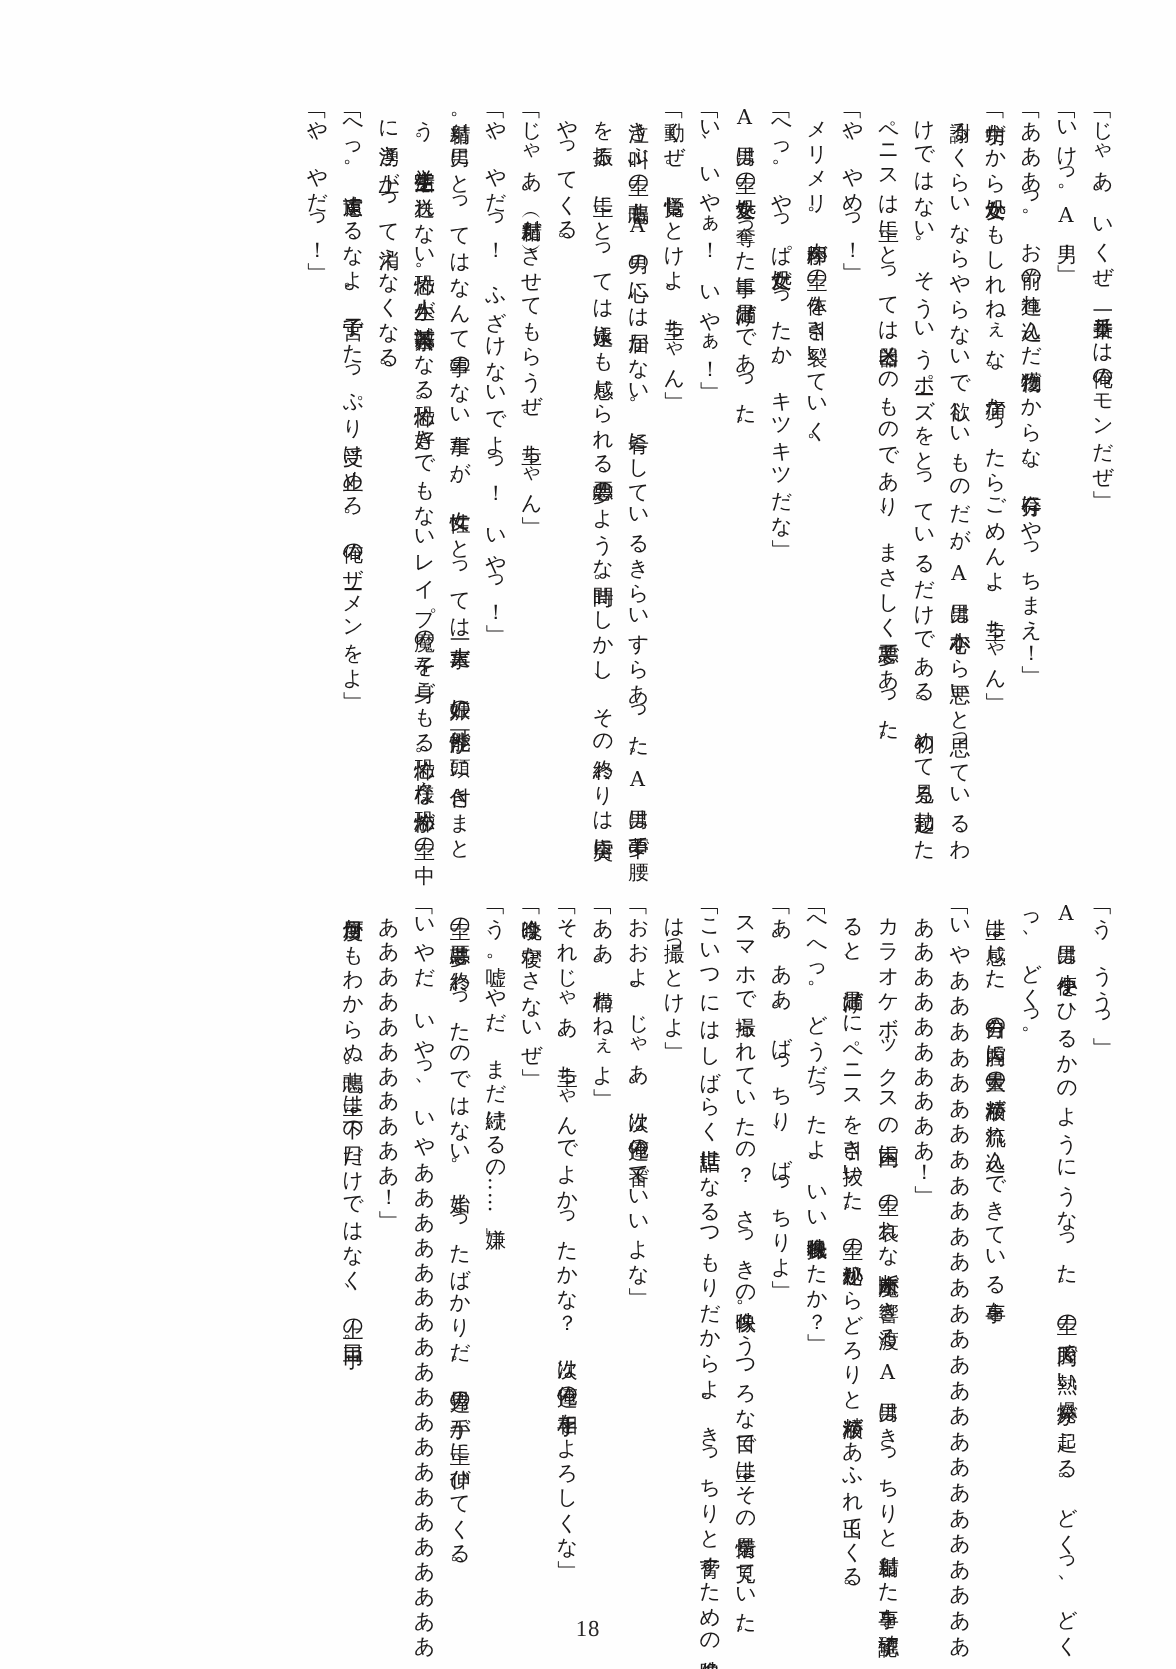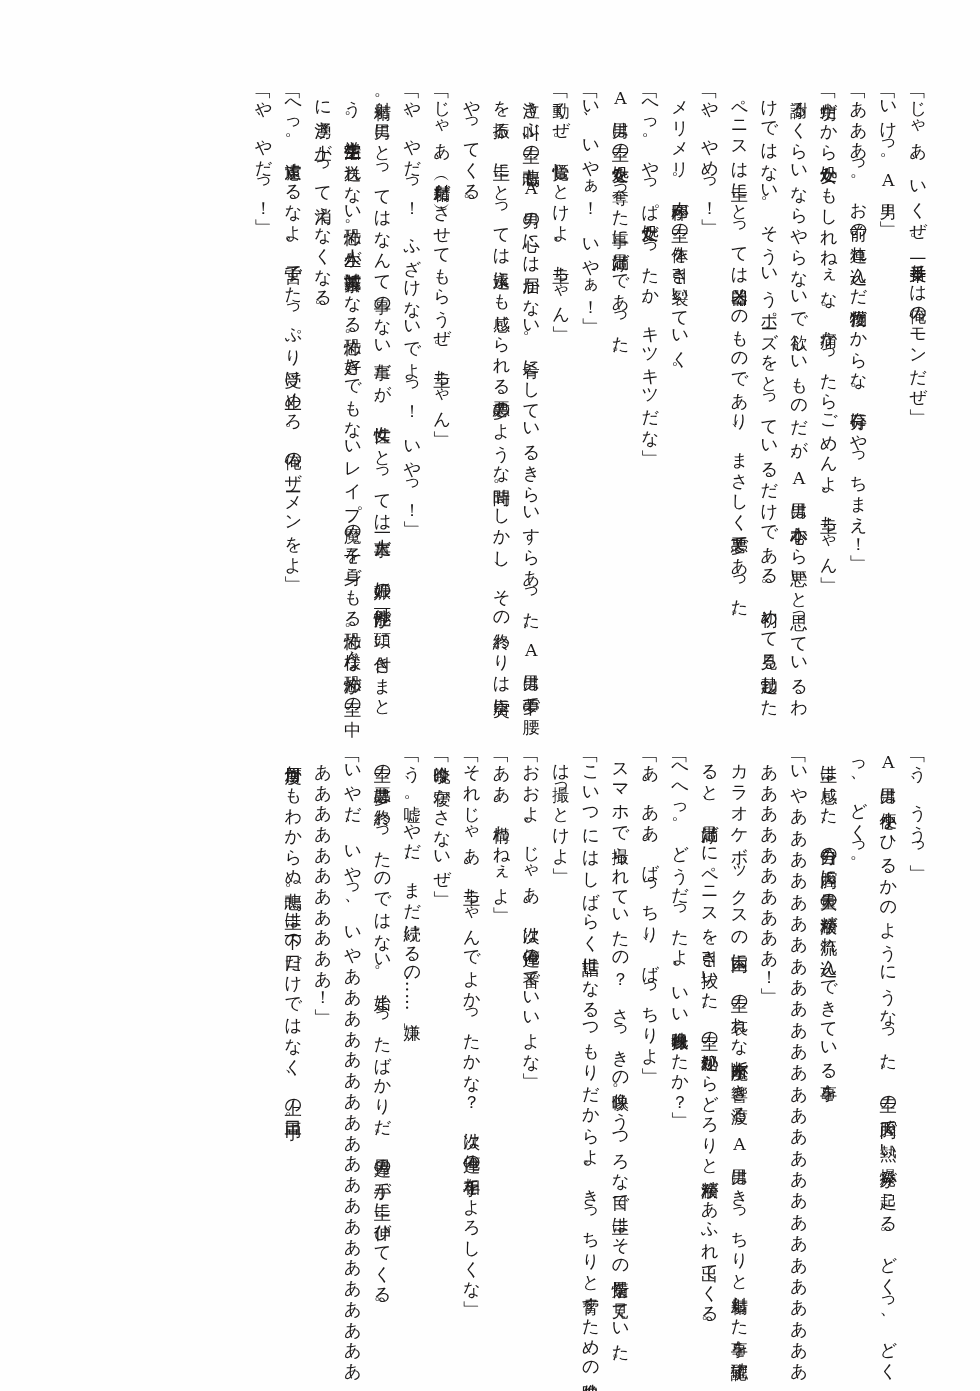--- a/index.html
+++ b/index.html
@@ -110,14 +110,15 @@
       <p class="para">「おおよ。じゃあ、次は俺達の番でいいよな」</p>
       <p class="para">「ああ。構わねぇよ」</p>
       <p class="para">「それじゃあ、圭ちゃんでよかったかな？　次は俺達の相手をよろしくな」</p>
       <p class="para">「今晩は寝かさないぜ」</p>
       <p class="para">「う、嘘。やだ、まだ続けるの……嫌」</p>
       <p class="para">圭の悪夢は終わったのではない。始まったばかりだ。男達の手が圭に伸びてくる。</p>
       <p class="para">「いやだ、いやっ、いやあああああああああああああああああああああああああああああああ！」</p>
       <p class="para">何度目かもわからぬ悲鳴。圭は下の口だけではなく、上の口両手。</p>
     </div>
 
+  <div id="page-number">18</div>
 
 </div>
 
 </body></html>

